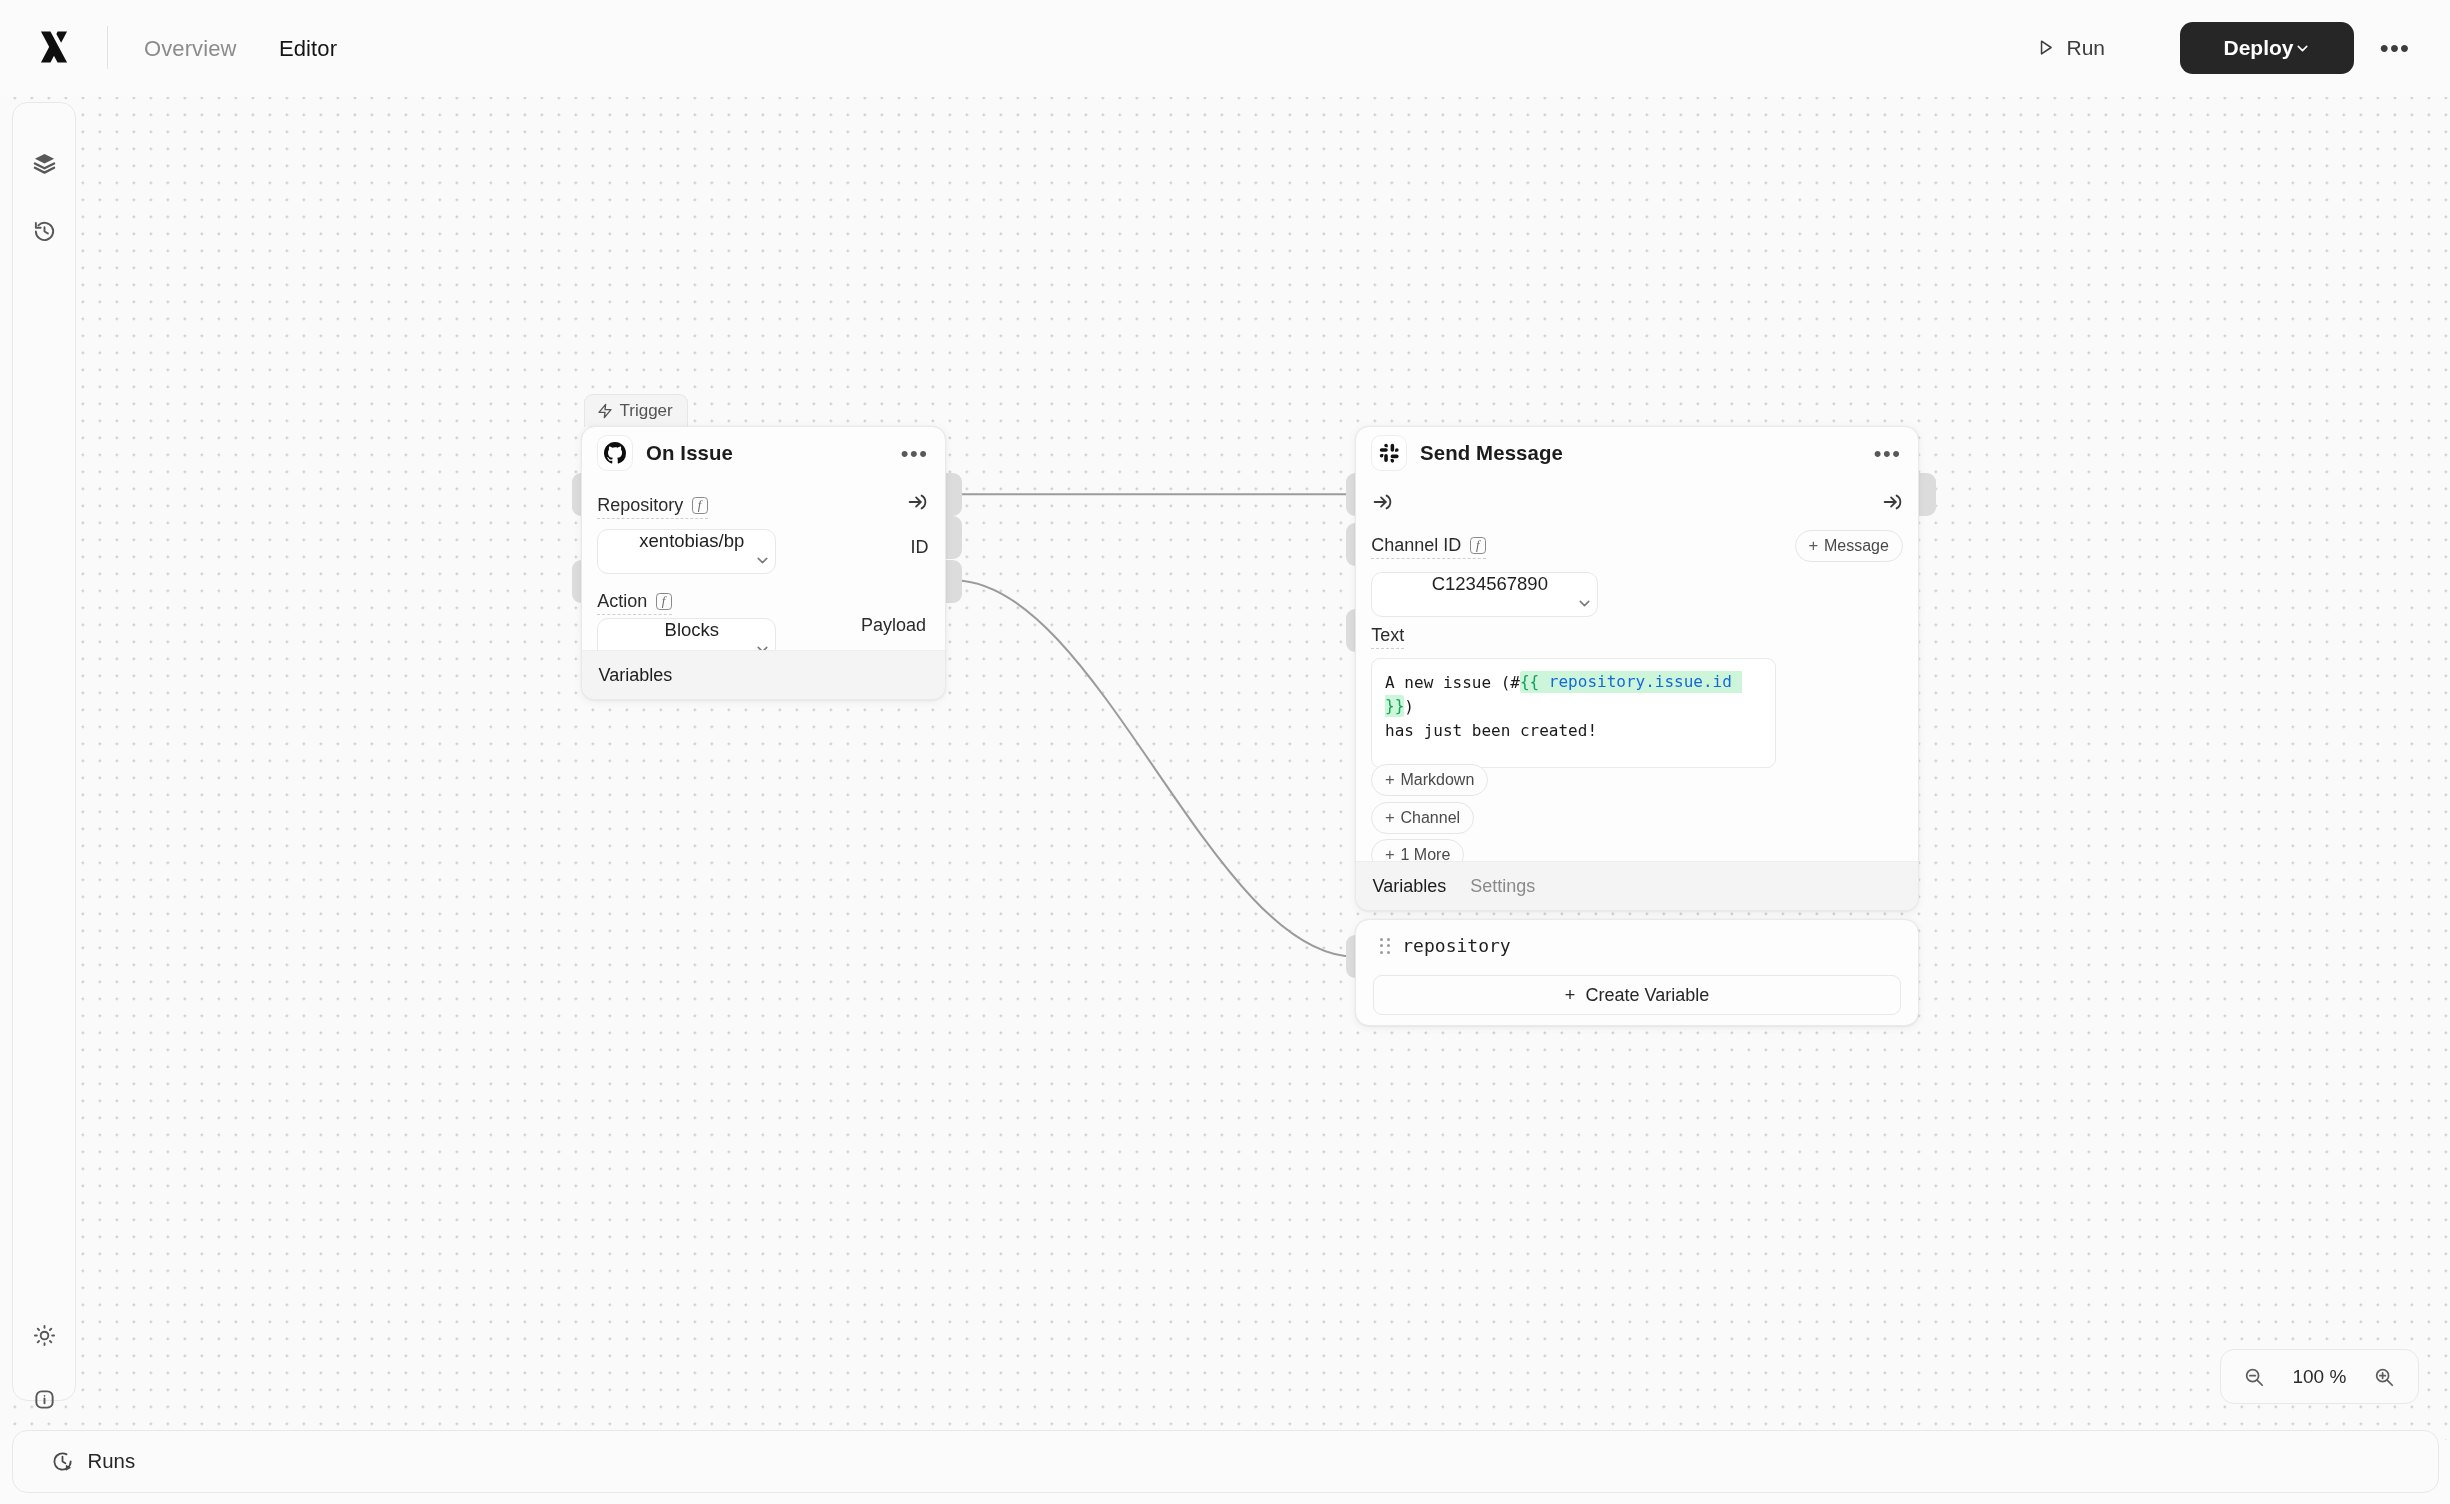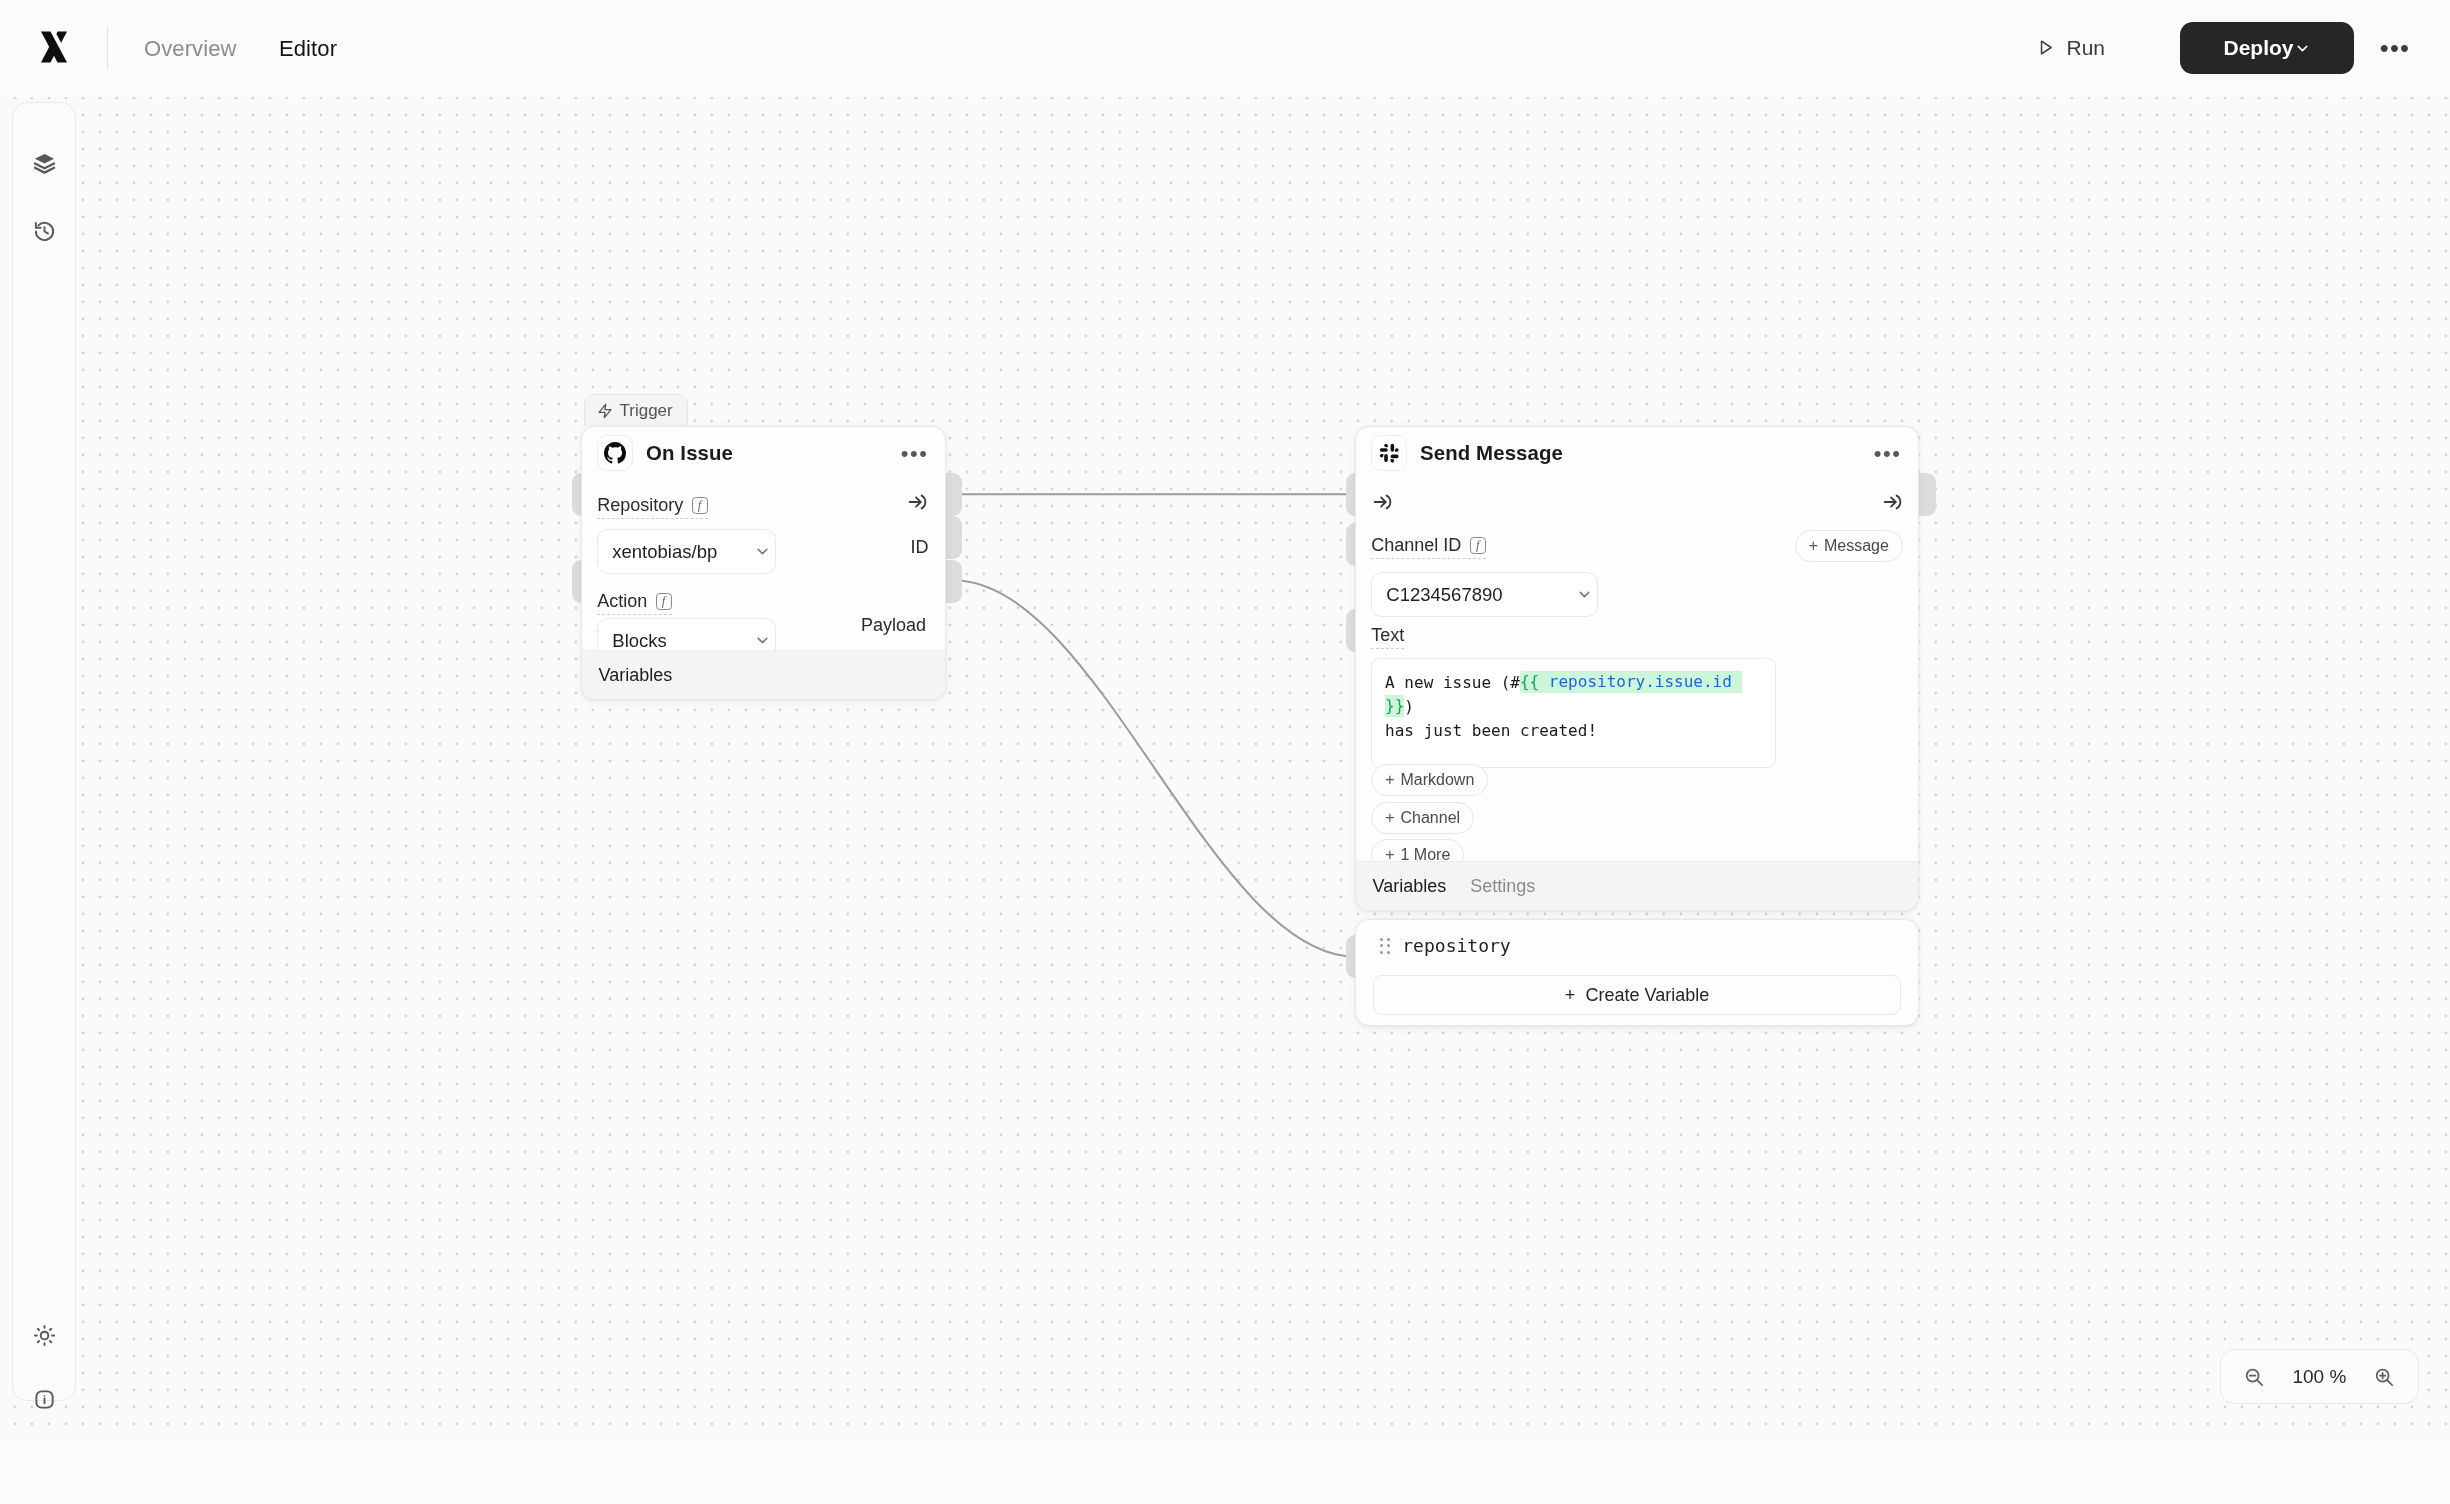--- a/index.html
+++ b/index.html
@@ -112,21 +112,21 @@
     width: 16px; height: 16.6px; border: 1.6px solid #8a8a8a; border-radius: 3.8px;
     display: inline-flex; align-items: center; justify-content: center;
     font-family: "Liberation Serif", serif; font-style: italic;
     font-size: 12.8px; color: #6a6a6a; line-height: 1; flex: 0 0 auto;
   }
   .out-label { font-size: 18px; color: #2b2b2b; }
 
   .select-box {
     height: 45px; border: 1.3px solid #e8e8e8; border-radius: 11px; background: #fff;
     display: flex; align-items: center; padding: 0 4px 0 14px;
-    font-size: 18.5px; color: #1f1f1f; cursor: pointer;
+    font-size: 18.5px; color: #1f1f1f; cursor: pointer; flex-direction: column;
   }
   .select-caret { margin-left: auto; color: #7a7a7a; display:flex; }
 
   .node-footer-tabs {
     position: absolute; left: 0; right: 0; bottom: 0; height: 49px;
     background: #f4f4f4; border-top: 1.3px solid #ededed;
     border-radius: 0 0 12.8px 12.8px;
     display: flex; align-items: center; padding: 0 16.6px; gap: 24px;
   }
   .tab { font-size: 18px; cursor: pointer; }
@@ -481,15 +481,25 @@
     <div id="zoom-val">100 %</div>
     <div class="zoom-btn">
       <svg width="22" height="22" viewBox="0 0 24 24" fill="none" stroke="#5d5d5d" stroke-width="1.9" stroke-linecap="round" stroke-linejoin="round">
         <circle cx="10.5" cy="10.5" r="6.5"></circle>
           <path d="M15.4 15.4L21 21"></path>
         <path d="M7.5 10.5h6M10.5 7.5v6"></path>
       </svg>
     </div>
   </div>
 
+  <div id="runs-bar">
+    <span style="display:flex">
+      <svg width="23" height="23" viewBox="0 0 24 24" fill="none" stroke="#4a4a4a" stroke-width="1.9" stroke-linecap="round" stroke-linejoin="round">
+        <path d="M20.5 12a8.5 8.5 0 1 1-4.3-7.4"></path>
+        <polyline points="12 7 12 12 15 13.8"></polyline>
+        <polygon points="15.5 15.5 21 18.6 15.5 21.7" fill="#4a4a4a" stroke="none"></polygon>
+      </svg>
+    </span>
+    <span id="runs-label">Runs</span>
+  </div>
 
 </div>
 
 
 </body></html>

